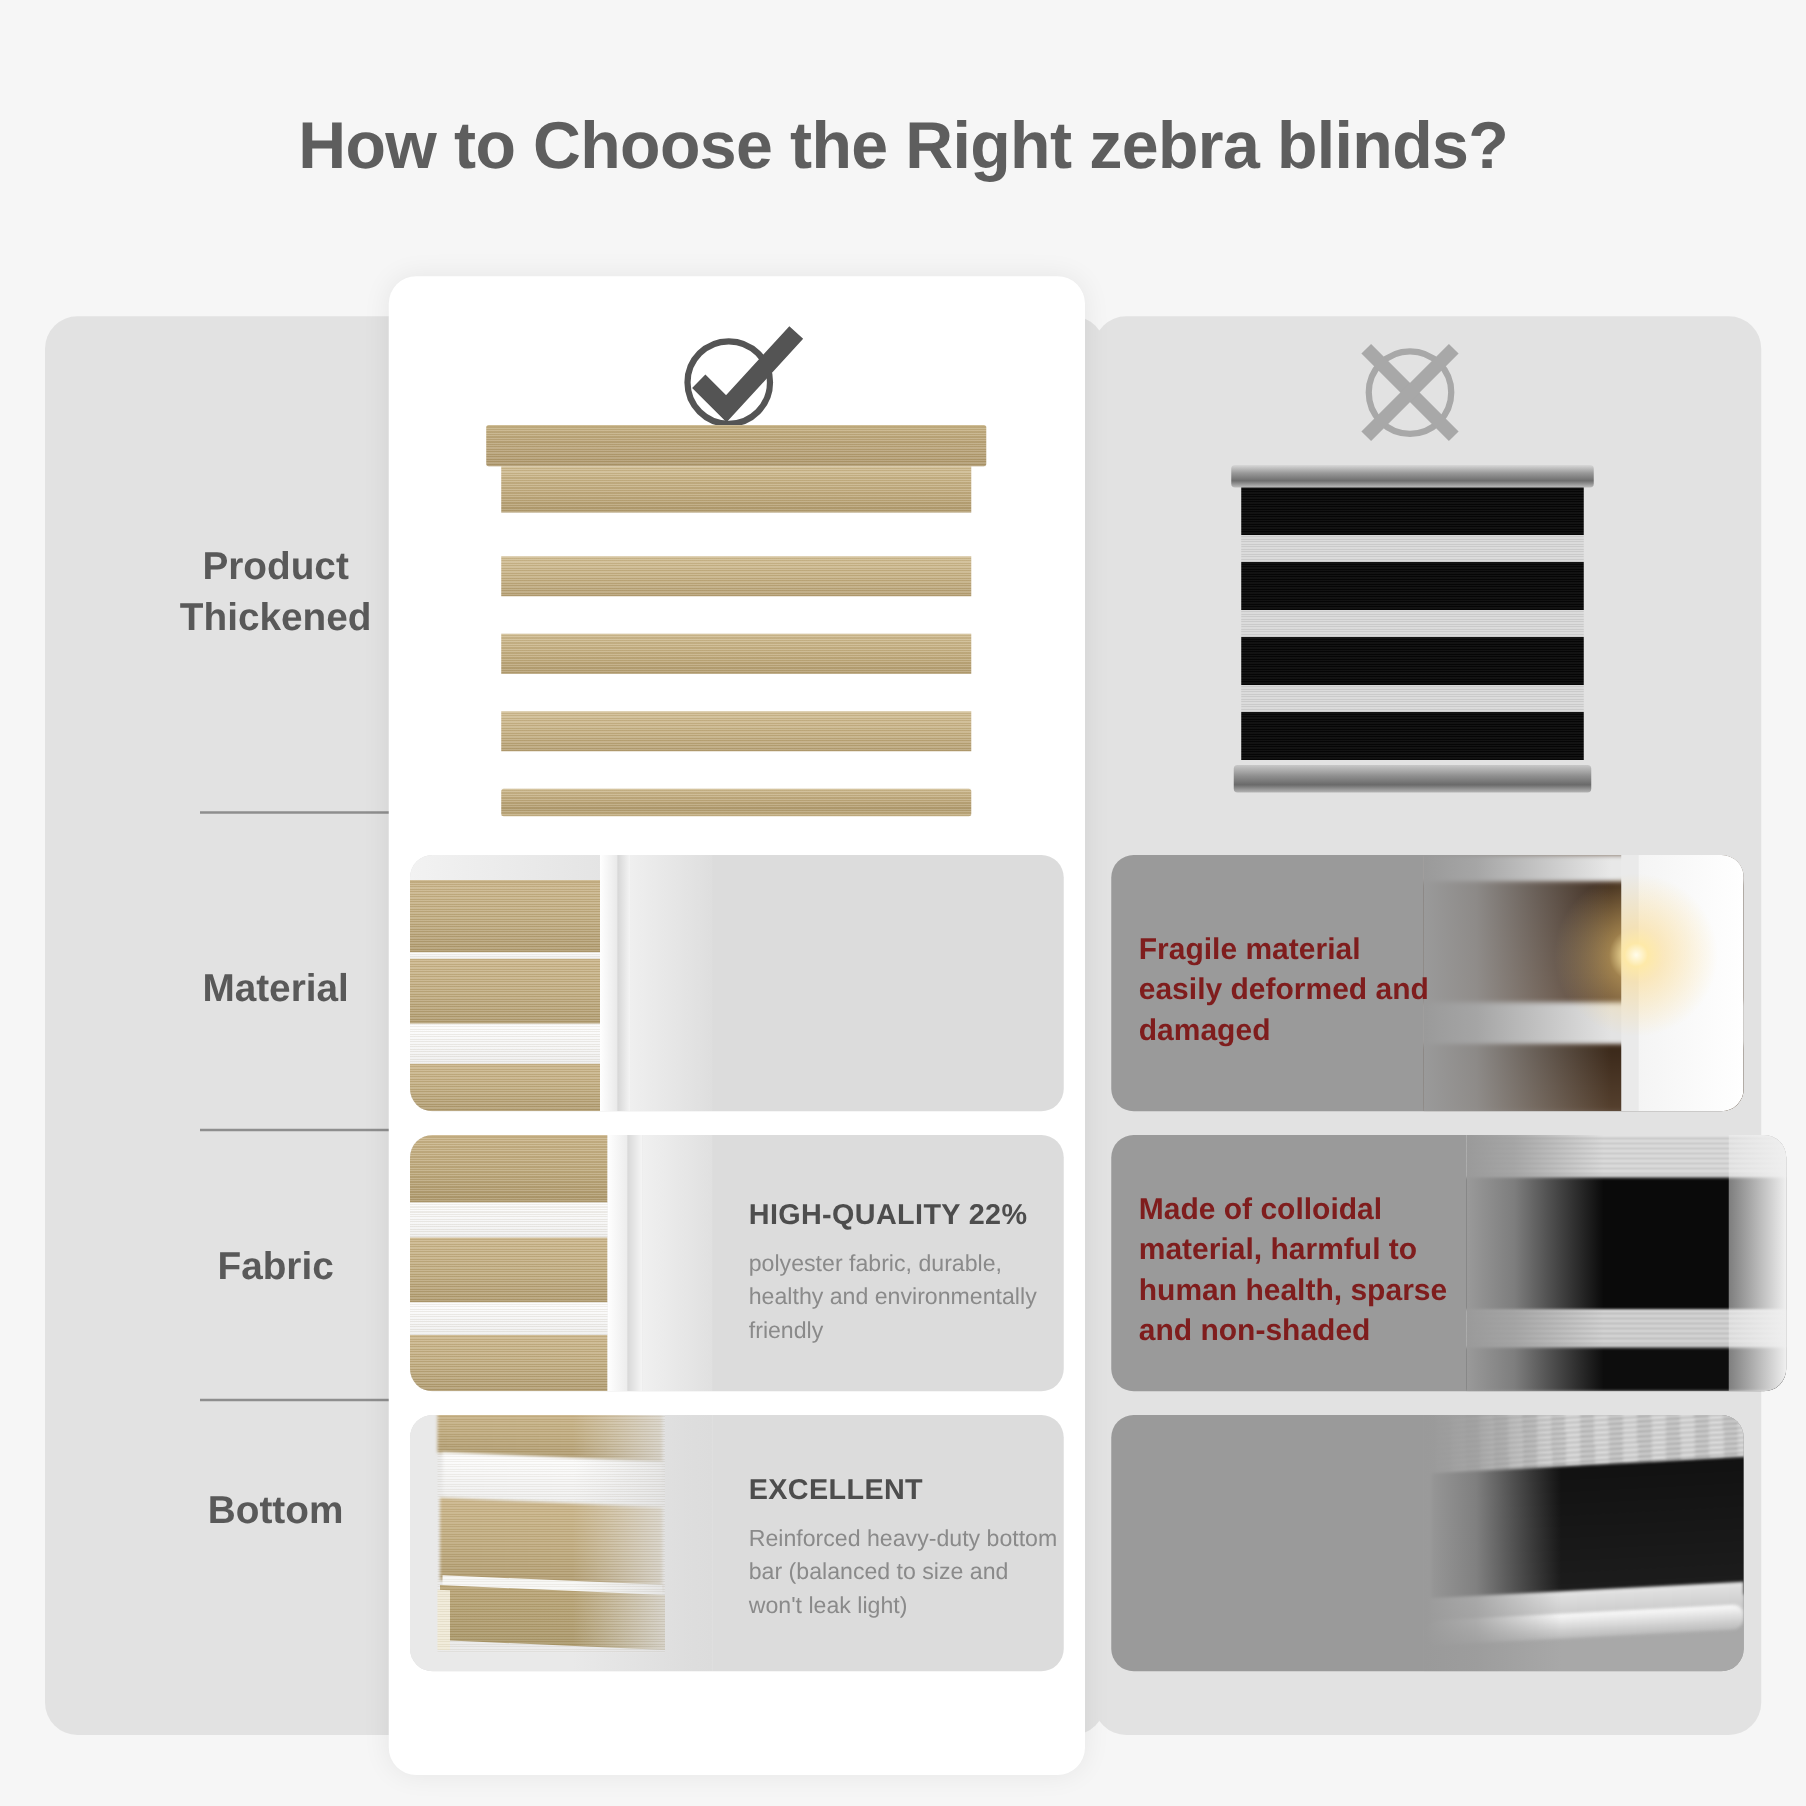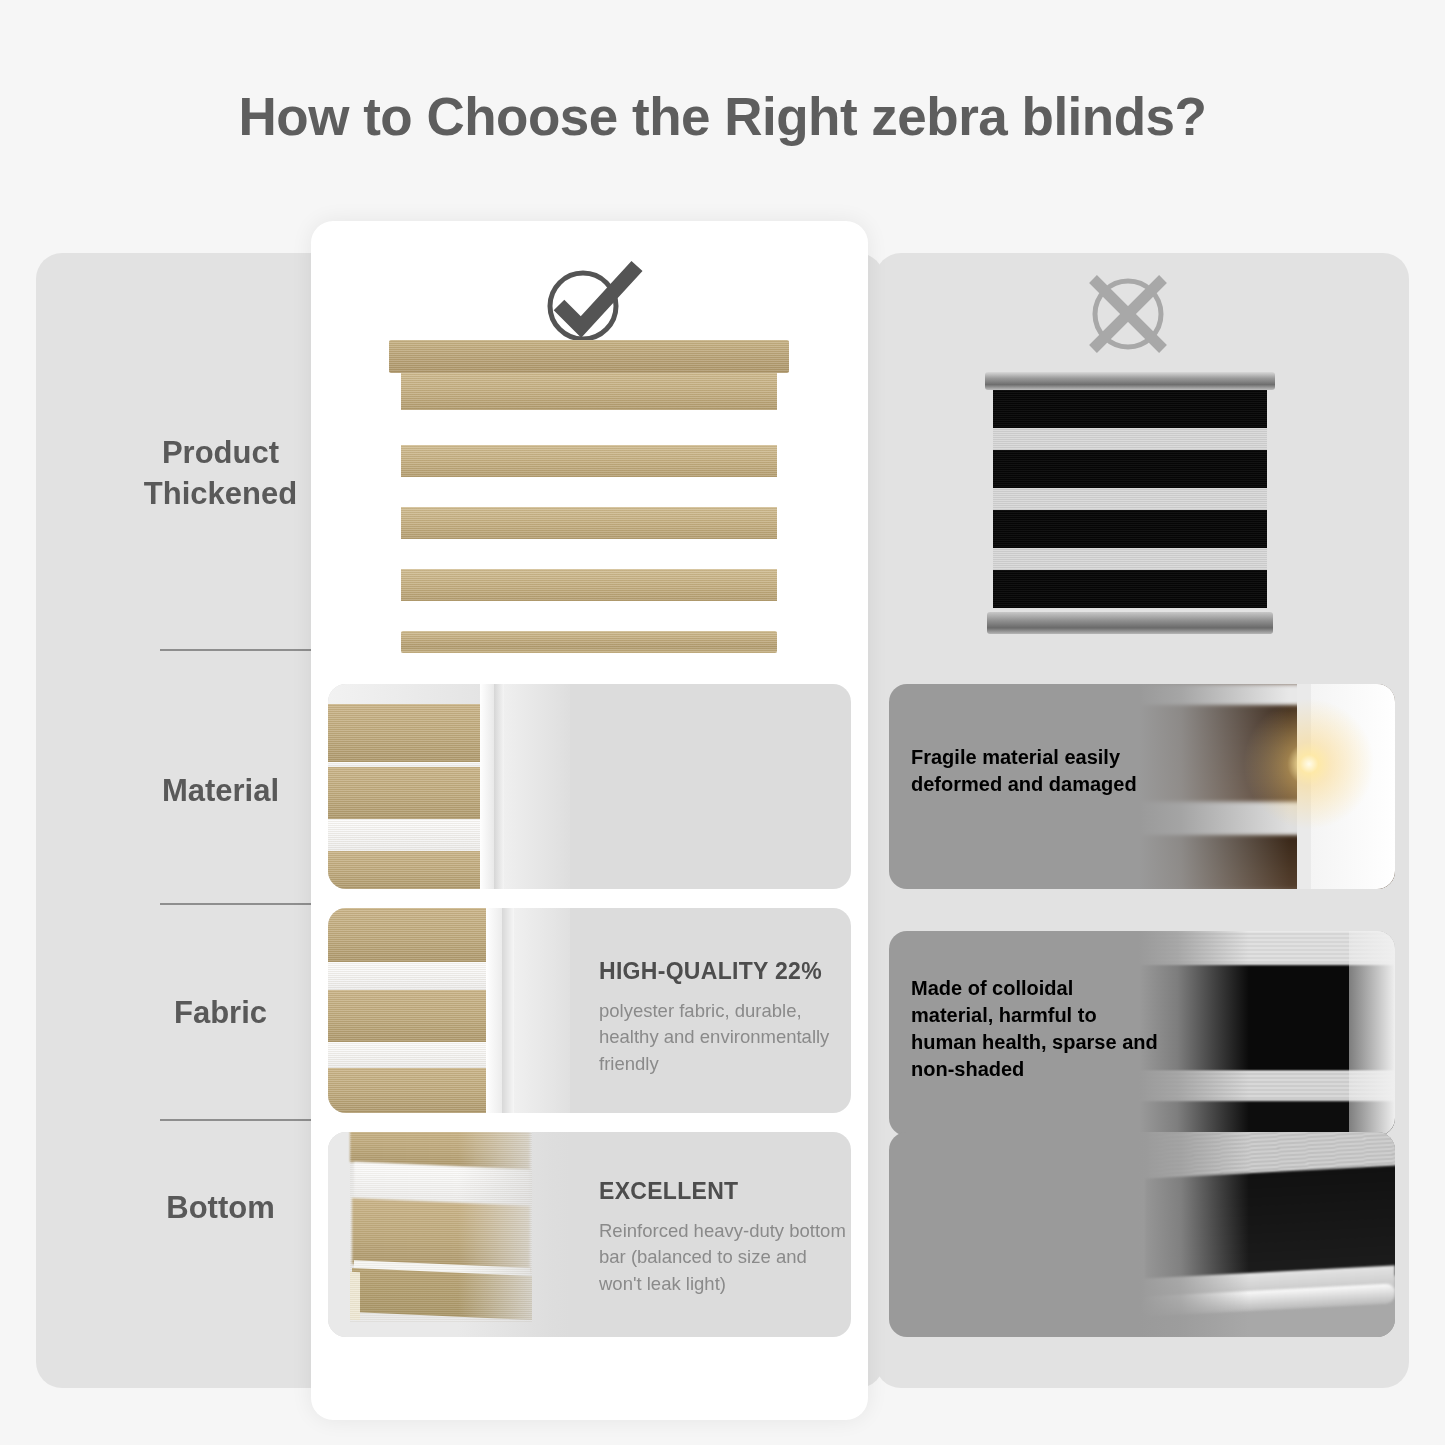--- a/index.html
+++ b/index.html
@@ -120,21 +120,21 @@
     position:absolute;left:28px;width:252px;
     font-size:18.5px;color:#8a8a8a;line-height:1.42;
   }
 
   .neg-card{
     position:absolute;left:889px;width:506px;height:205px;
     background:#9a9a9a;border-radius:18px;overflow:hidden;
   }
   .neg-text{
     position:absolute;left:22px;width:250px;
-    font-size:20px;font-weight:bold;color:#000000;line-height:1.35;
+    font-size:24px;font-weight:bold;color:#7f1d1d;line-height:1.35;
   }
   .neg-photo{
     position:absolute;right:0;top:0;width:256px;height:205px;overflow:hidden;
   }
 
   
   .ph{position:absolute;}
   .frame-white{background:linear-gradient(90deg,#f2f2f2,#dcdcdc);}
   .tan{background:linear-gradient(180deg,#c9b387 0%,#bda87b 55%,#ad986c 100%);}
   .tan-d{background:linear-gradient(180deg,#b7a273 0%,#a89567 100%);}
@@ -278,21 +278,21 @@
     <div class="ph blurmore" style="left:0;top:118px;width:256px;height:34px;background:repeating-linear-gradient(180deg,#f0f0f0 0px,#f0f0f0 2px,#cfcfcf 2px,#cfcfcf 4px);"></div>
     <div class="ph blurmore" style="left:0;top:152px;width:256px;height:53px;background:linear-gradient(180deg,#3a2819,#55402e);"></div>
     <div class="ph" style="left:170px;top:0;width:86px;height:205px;background:linear-gradient(90deg,#f4f4f4,#ffffff);"></div>
     <div class="ph" style="left:158px;top:0;width:14px;height:205px;background:#eaeaea;"></div>
     <div class="ph" style="left:60px;top:-30px;width:220px;height:220px;background:radial-gradient(circle at 50% 50%, rgba(255,252,235,1) 0%, rgba(255,232,160,.9) 6%, rgba(255,214,120,.45) 14%, rgba(255,210,120,0) 42%);"></div>
     <div class="ph" style="left:0;top:0;width:150px;height:205px;background:linear-gradient(90deg,#9a9a9a 0%,rgba(154,154,154,.85) 28%,rgba(154,154,154,0) 100%);"></div>
   </div>
   <div class="neg-text" style="top:60px;">Fragile material easily deformed and damaged</div>
 </div>
 
-<div class="neg-card" style="top:931px;">
+<div class="neg-card" style="top:908px;padding-left:34px;">
   <div class="neg-photo">
     <div class="ph" style="left:0;top:0;width:256px;height:205px;background:#d2d2d2;"></div>
     <div class="ph blurred" style="left:0;top:0;width:256px;height:34px;background:repeating-linear-gradient(180deg,#fdfdfd 0px,#fdfdfd 2px,#b8b8b8 2px,#b8b8b8 4px);"></div>
     <div class="ph blurred" style="left:0;top:34px;width:256px;height:106px;background:#0a0a0a;"></div>
     <div class="ph blurred" style="left:0;top:140px;width:256px;height:30px;background:repeating-linear-gradient(180deg,#f4f4f4 0px,#f4f4f4 2px,#b0b0b0 2px,#b0b0b0 4px);"></div>
     <div class="ph blurred" style="left:0;top:170px;width:256px;height:35px;background:#0d0d0d;"></div>
     <div class="ph" style="left:210px;top:0;width:46px;height:205px;background:linear-gradient(90deg,rgba(240,240,240,.5),#efefef);"></div>
     <div class="ph" style="left:0;top:0;width:110px;height:205px;background:linear-gradient(90deg,#9a9a9a 0%,rgba(154,154,154,.8) 35%,rgba(154,154,154,0) 100%);"></div>
   </div>
   <div class="neg-text" style="top:44px;">Made of colloidal material, harmful to human health, sparse and non-shaded</div>

